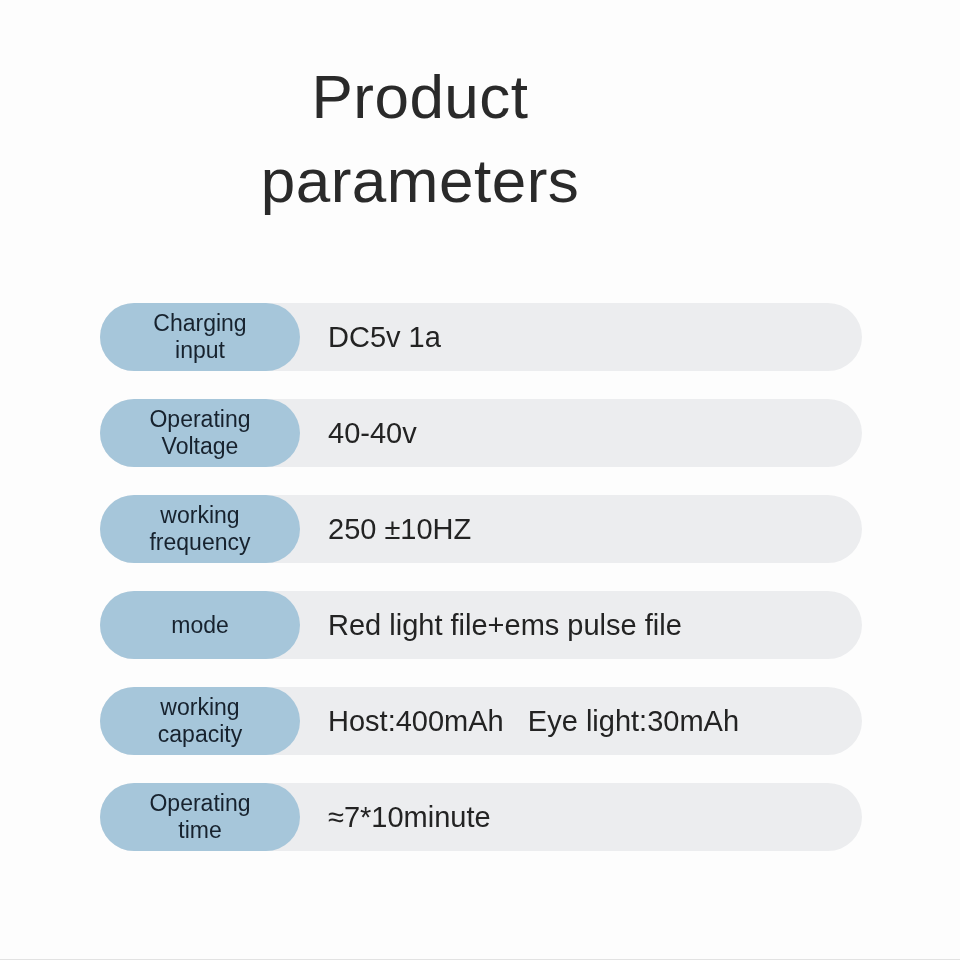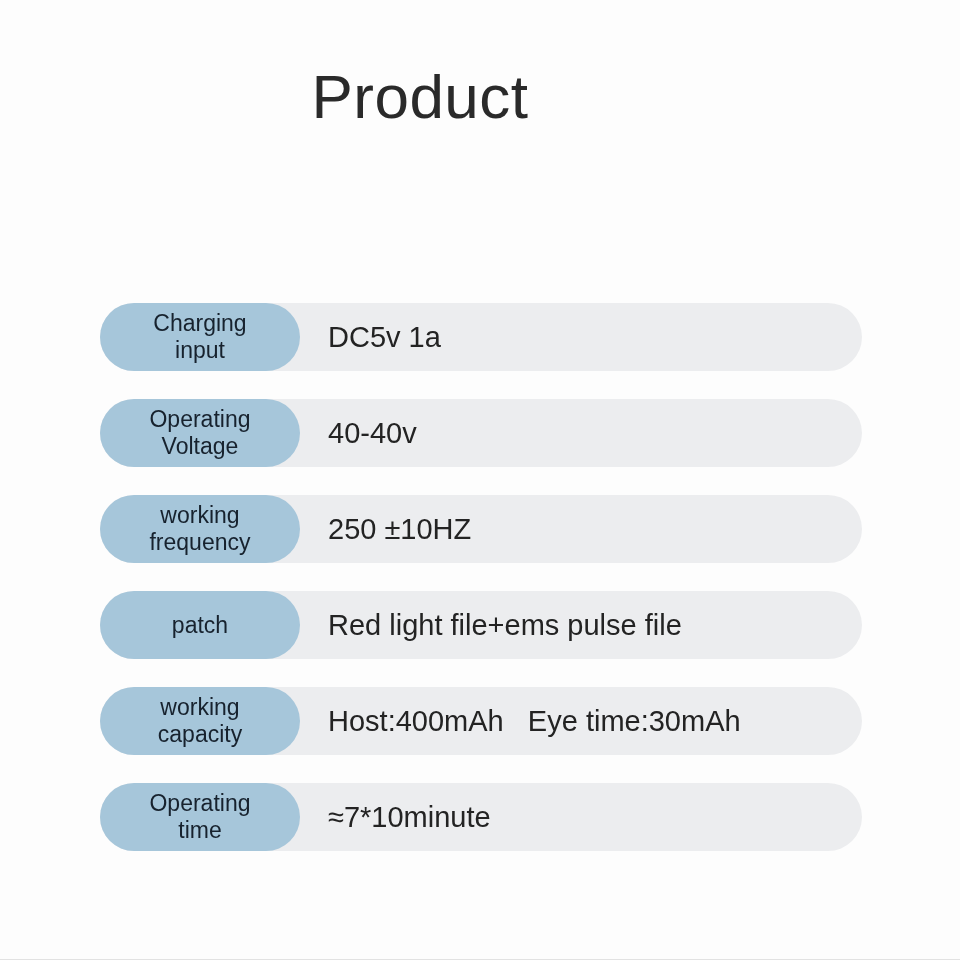--- a/index.html
+++ b/index.html
@@ -114,20 +114,21 @@
     text-align: center;
   }
 </style>
 </head>
 <body>
 
 <div id="page">
 
   <div class="title-block">
     <span class="title-line line1">Product</span>
+    <span class="title-line line2">parameters</span>
   </div>
 
   <div class="spec-table">
 
     <div class="spec-row">
       <div class="row-bar"></div>
       <div class="label-pill">
         <span class="label-text">Charging
 input</span>
       </div>
@@ -148,32 +149,32 @@
       <div class="label-pill">
         <span class="label-text">working
 frequency</span>
       </div>
       <div class="value-text">250 ±10HZ</div>
     </div>
 
     <div class="spec-row">
       <div class="row-bar"></div>
       <div class="label-pill">
-        <span class="label-text">patch</span>
+        <span class="label-text">mode</span>
       </div>
       <div class="value-text">Red light file+ems pulse file</div>
     </div>
 
     <div class="spec-row">
       <div class="row-bar"></div>
       <div class="label-pill">
         <span class="label-text">working
 capacity</span>
       </div>
-      <div class="value-text">Host:400mAh   Eye time:30mAh</div>
+      <div class="value-text">Host:400mAh   Eye light:30mAh</div>
     </div>
 
     <div class="spec-row">
       <div class="row-bar"></div>
       <div class="label-pill">
         <span class="label-text">Operating
 time</span>
       </div>
       <div class="value-text">≈7*10minute</div>
     </div>

